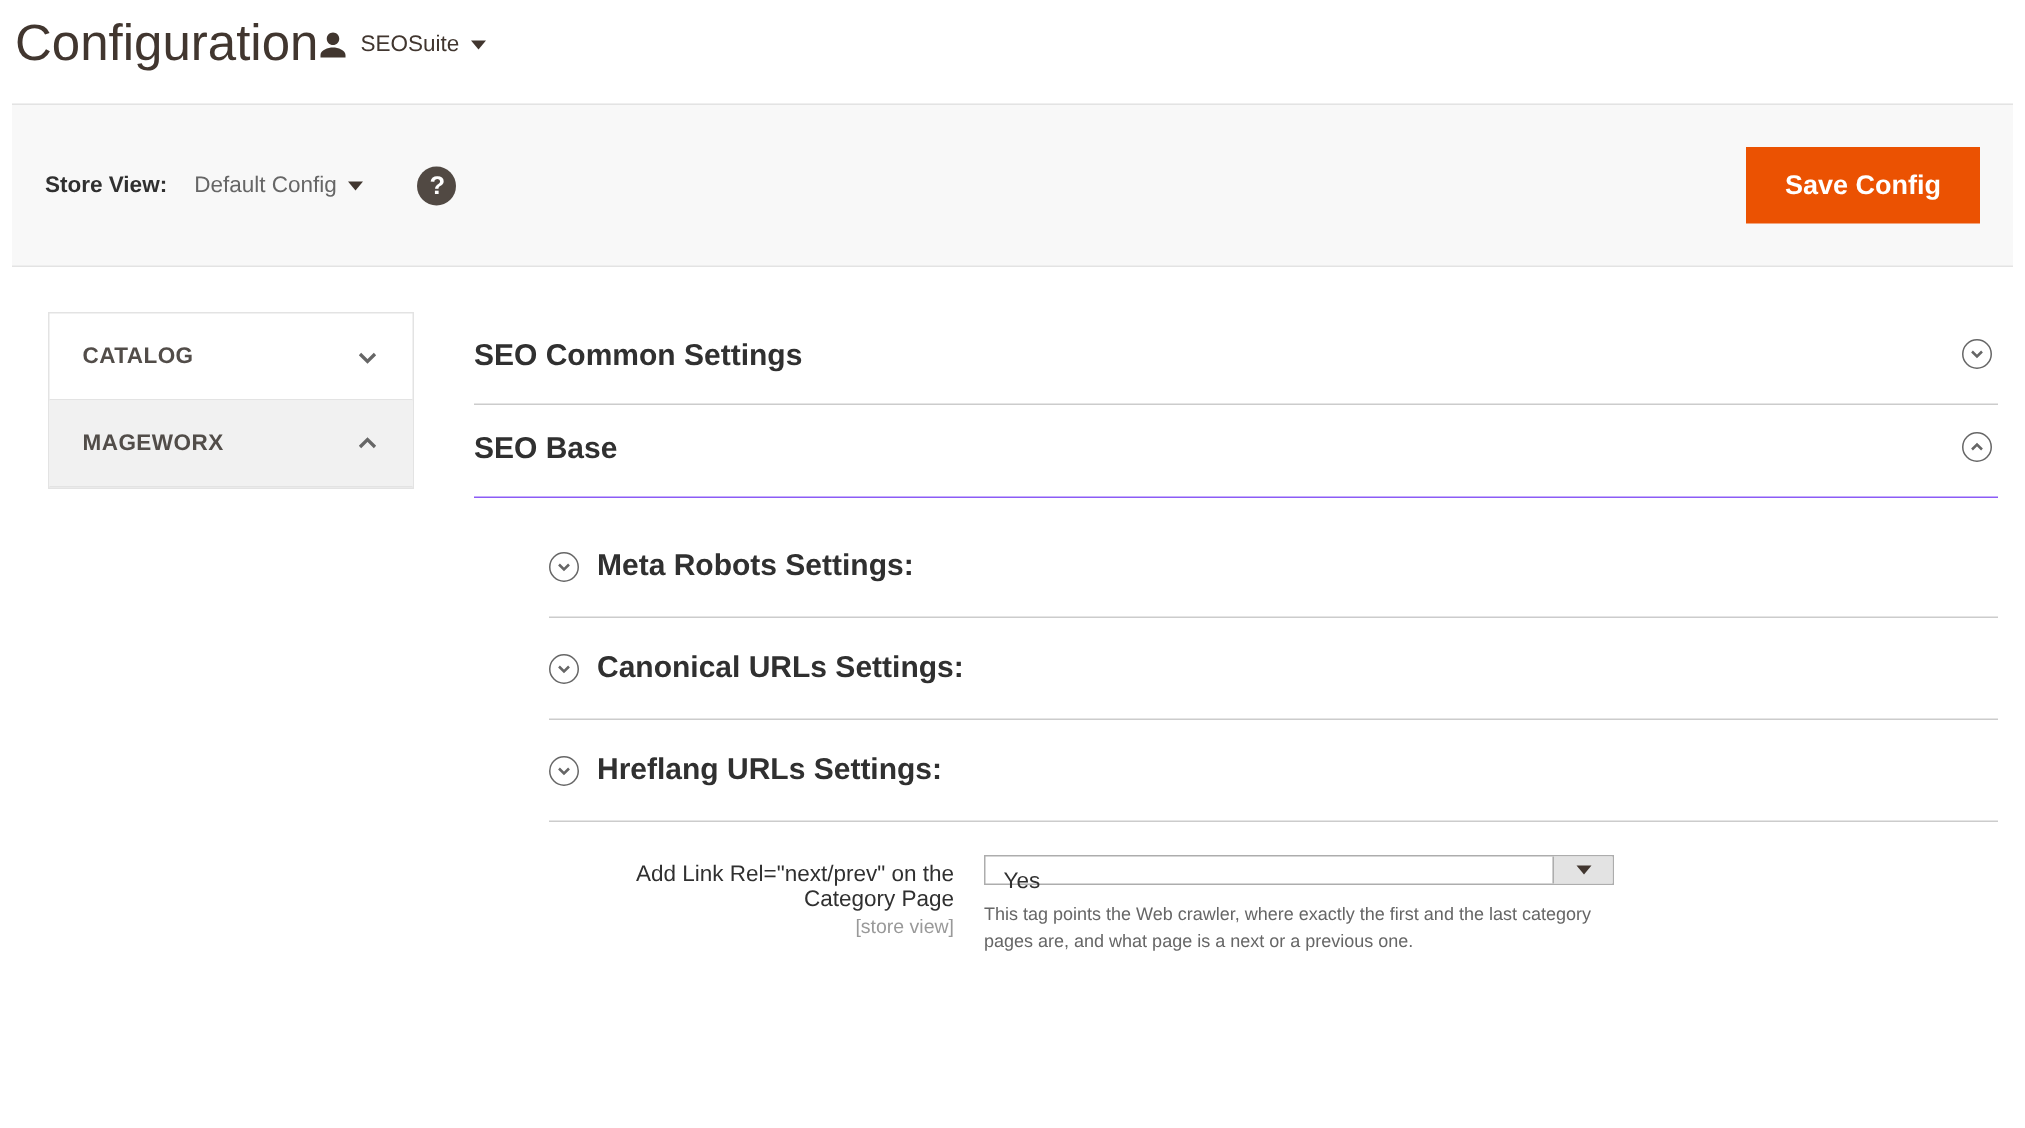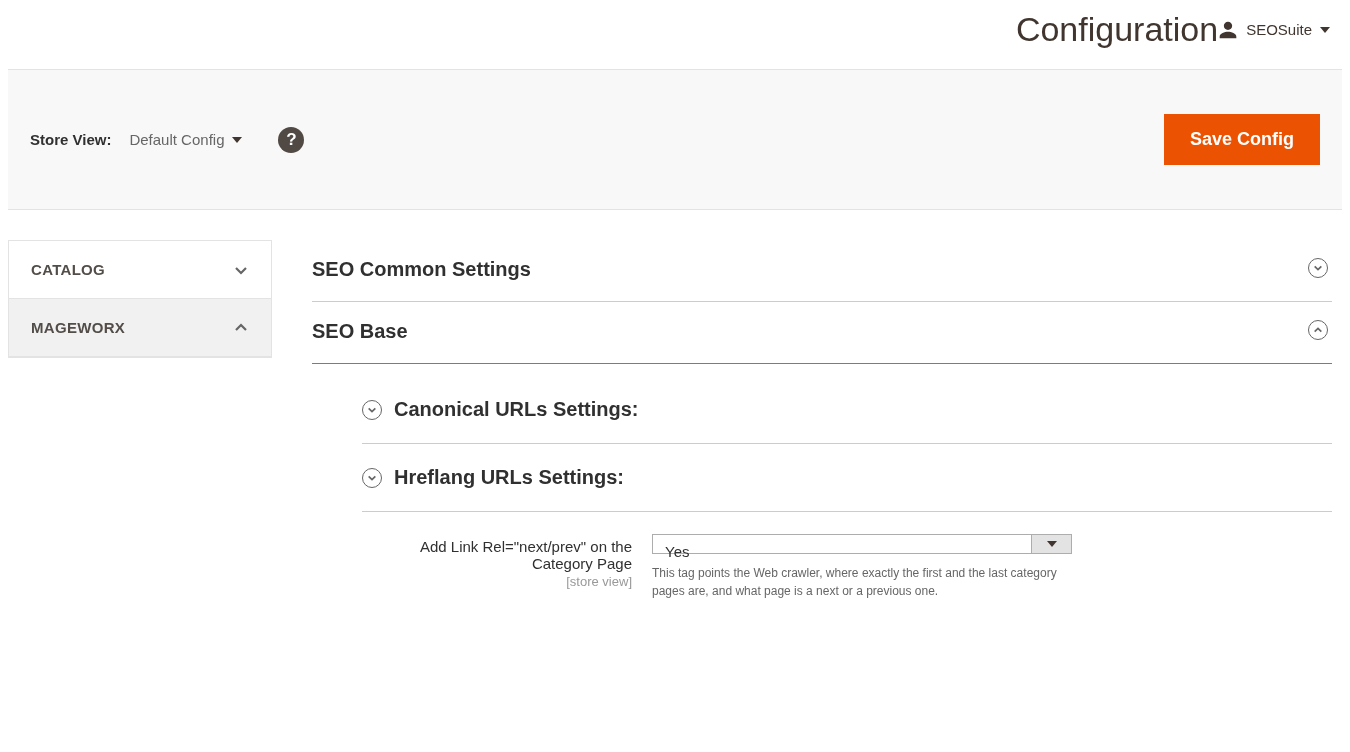--- a/index.html
+++ b/index.html
@@ -4,21 +4,21 @@
   <style>
     * { box-sizing: border-box; margin: 0; padding: 0; }
     body {
       font-family: 'Helvetica Neue', Helvetica, Arial, sans-serif;
       color: #333;
       background: #fff;
       font-size: 14px;
     }
     .page-header {
       display: flex;
-      justify-content: flex-end;
+      justify-content: flex-start;
       align-items: center;
       padding: 10px 20px 20px 10px;
     }
     .page-title {
       font-size: 34px;
       font-weight: 300;
       color: #41362f;
     }
     .user-menu {
       display: flex;
@@ -37,21 +37,21 @@
       width: 0; height: 0;
       border-left: 5px solid transparent;
       border-right: 5px solid transparent;
       border-top: 6px solid #41362f;
       display: inline-block;
     }
     .toolbar {
       background: #f8f8f8;
       border-top: 1px solid #e3e3e3;
       border-bottom: 1px solid #e3e3e3;
-      padding: 44px 22px;
+      padding: 28px 22px;
       display: flex;
       justify-content: space-between;
       align-items: center;
       margin: 0 8px;
     }
     .store-view {
       display: flex;
       align-items: center;
       gap: 18px;
     }
@@ -92,22 +92,23 @@
       cursor: pointer;
     }
 
     .content-area {
       display: flex;
       gap: 40px;
       padding: 30px 8px 40px 8px;
       align-items: flex-start;
     }
     .sidebar {
-      width: 264px;
+      width: 244px;
       border: 1px solid #e3e3e3;
+      margin-left: 24px;
     }
     .sidebar-section {
       border-bottom: 1px solid #e3e3e3;
     }
     .sidebar-section-header {
       display: flex;
       justify-content: space-between;
       align-items: center;
       padding: 20px 22px;
       font-size: 15px;
@@ -310,20 +311,30 @@
       <div class="config-section-header" style="border-bottom:1px solid #8b5cf6">
         <span class="config-section-title">SEO Base</span>
         <span class="collapse-circle">
           <svg viewBox="0 0 12 12">
               <polyline points="2,8 6,4 10,8"></polyline>
             </svg>
         </span>
       </div>
 
       <div class="subsections">
+        <div class="subsection">
+          <div class="subsection-header">
+            <span class="collapse-circle">
+              <svg viewBox="0 0 12 12">
+                  <polyline points="2,4 6,8 10,4"></polyline>
+                </svg>
+            </span>
+            <span class="subsection-title">Meta Robots Settings:</span>
+          </div>
+        </div>
 
         <div class="subsection">
           <div class="subsection-header">
             <span class="collapse-circle">
               <svg viewBox="0 0 12 12">
                   <polyline points="2,4 6,8 10,4"></polyline>
                 </svg>
             </span>
             <span class="subsection-title">Canonical URLs Settings:</span>
           </div>

